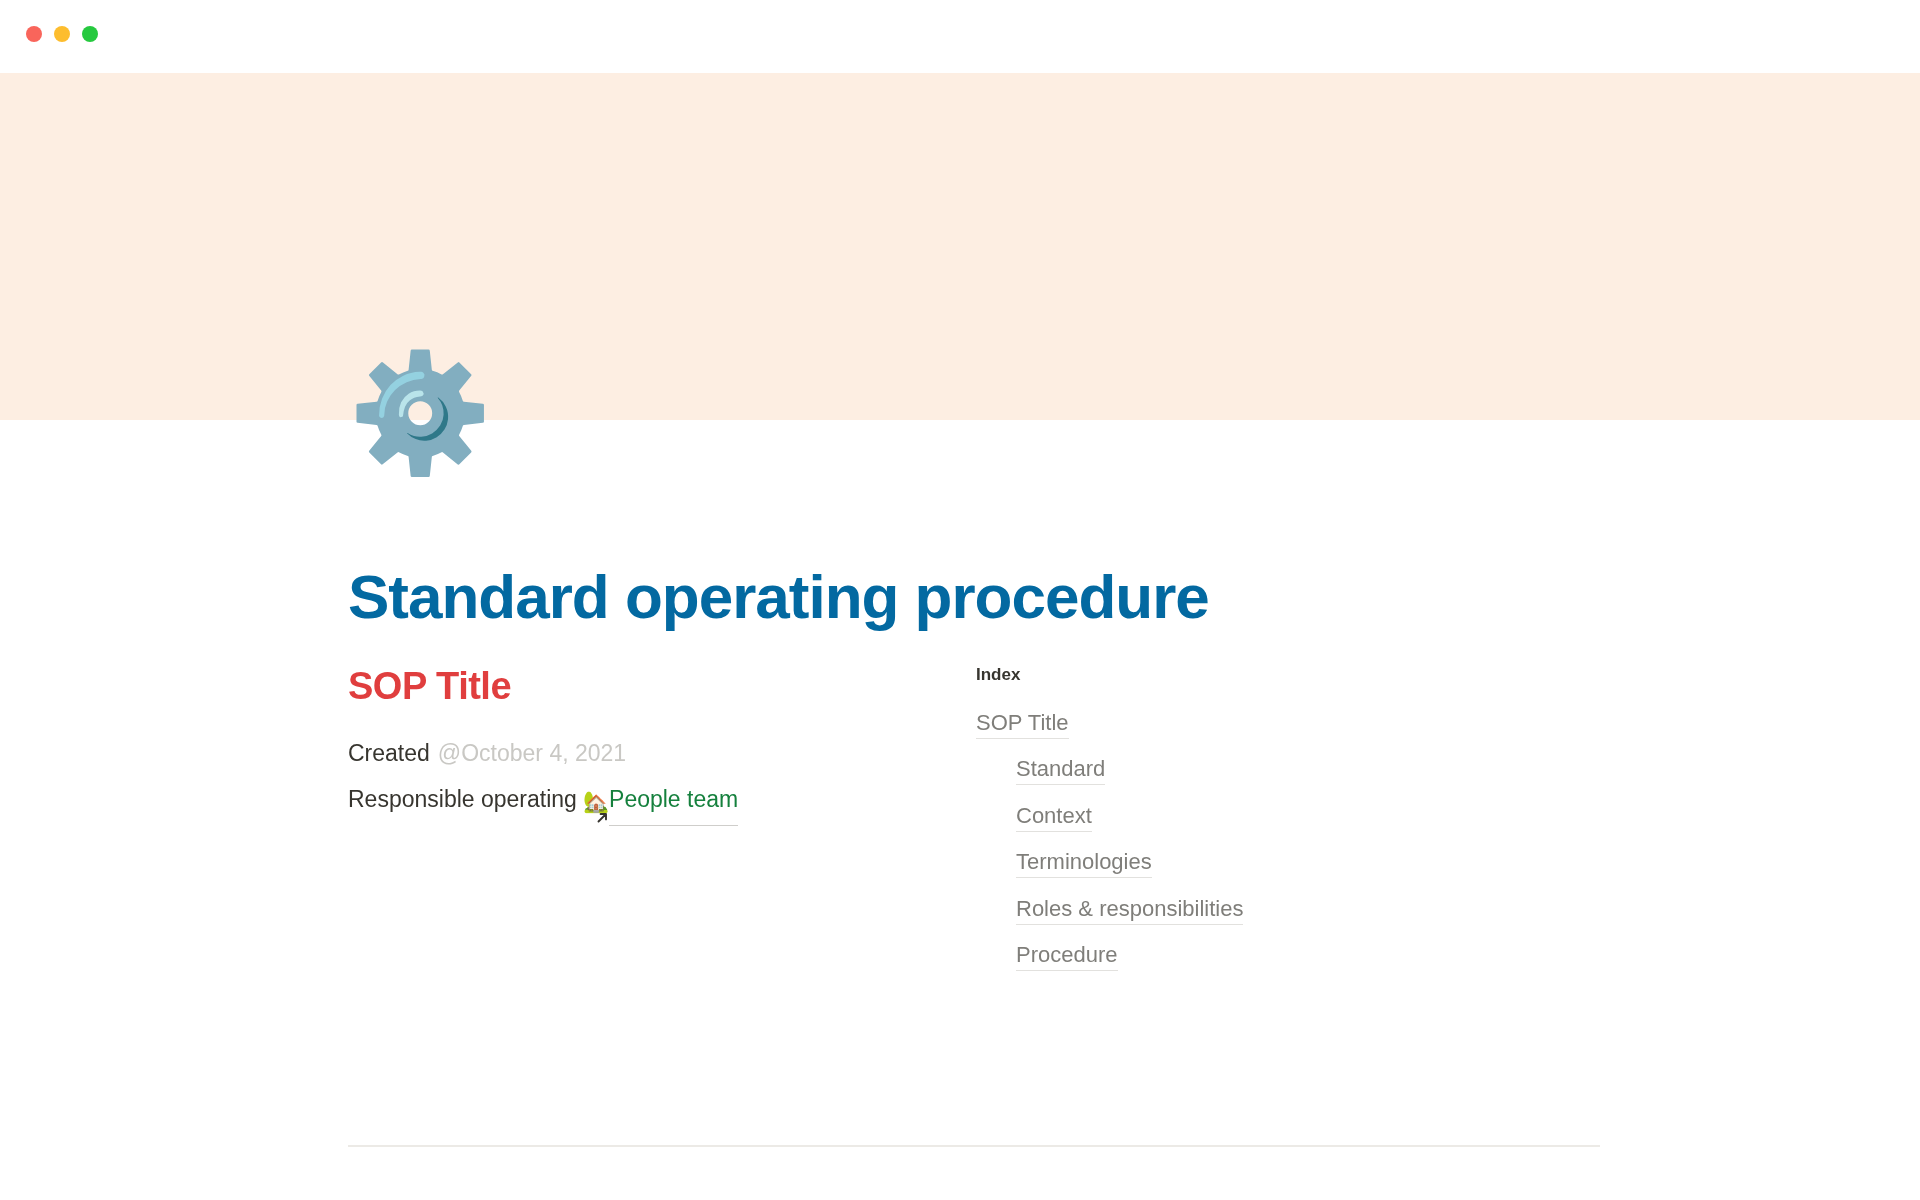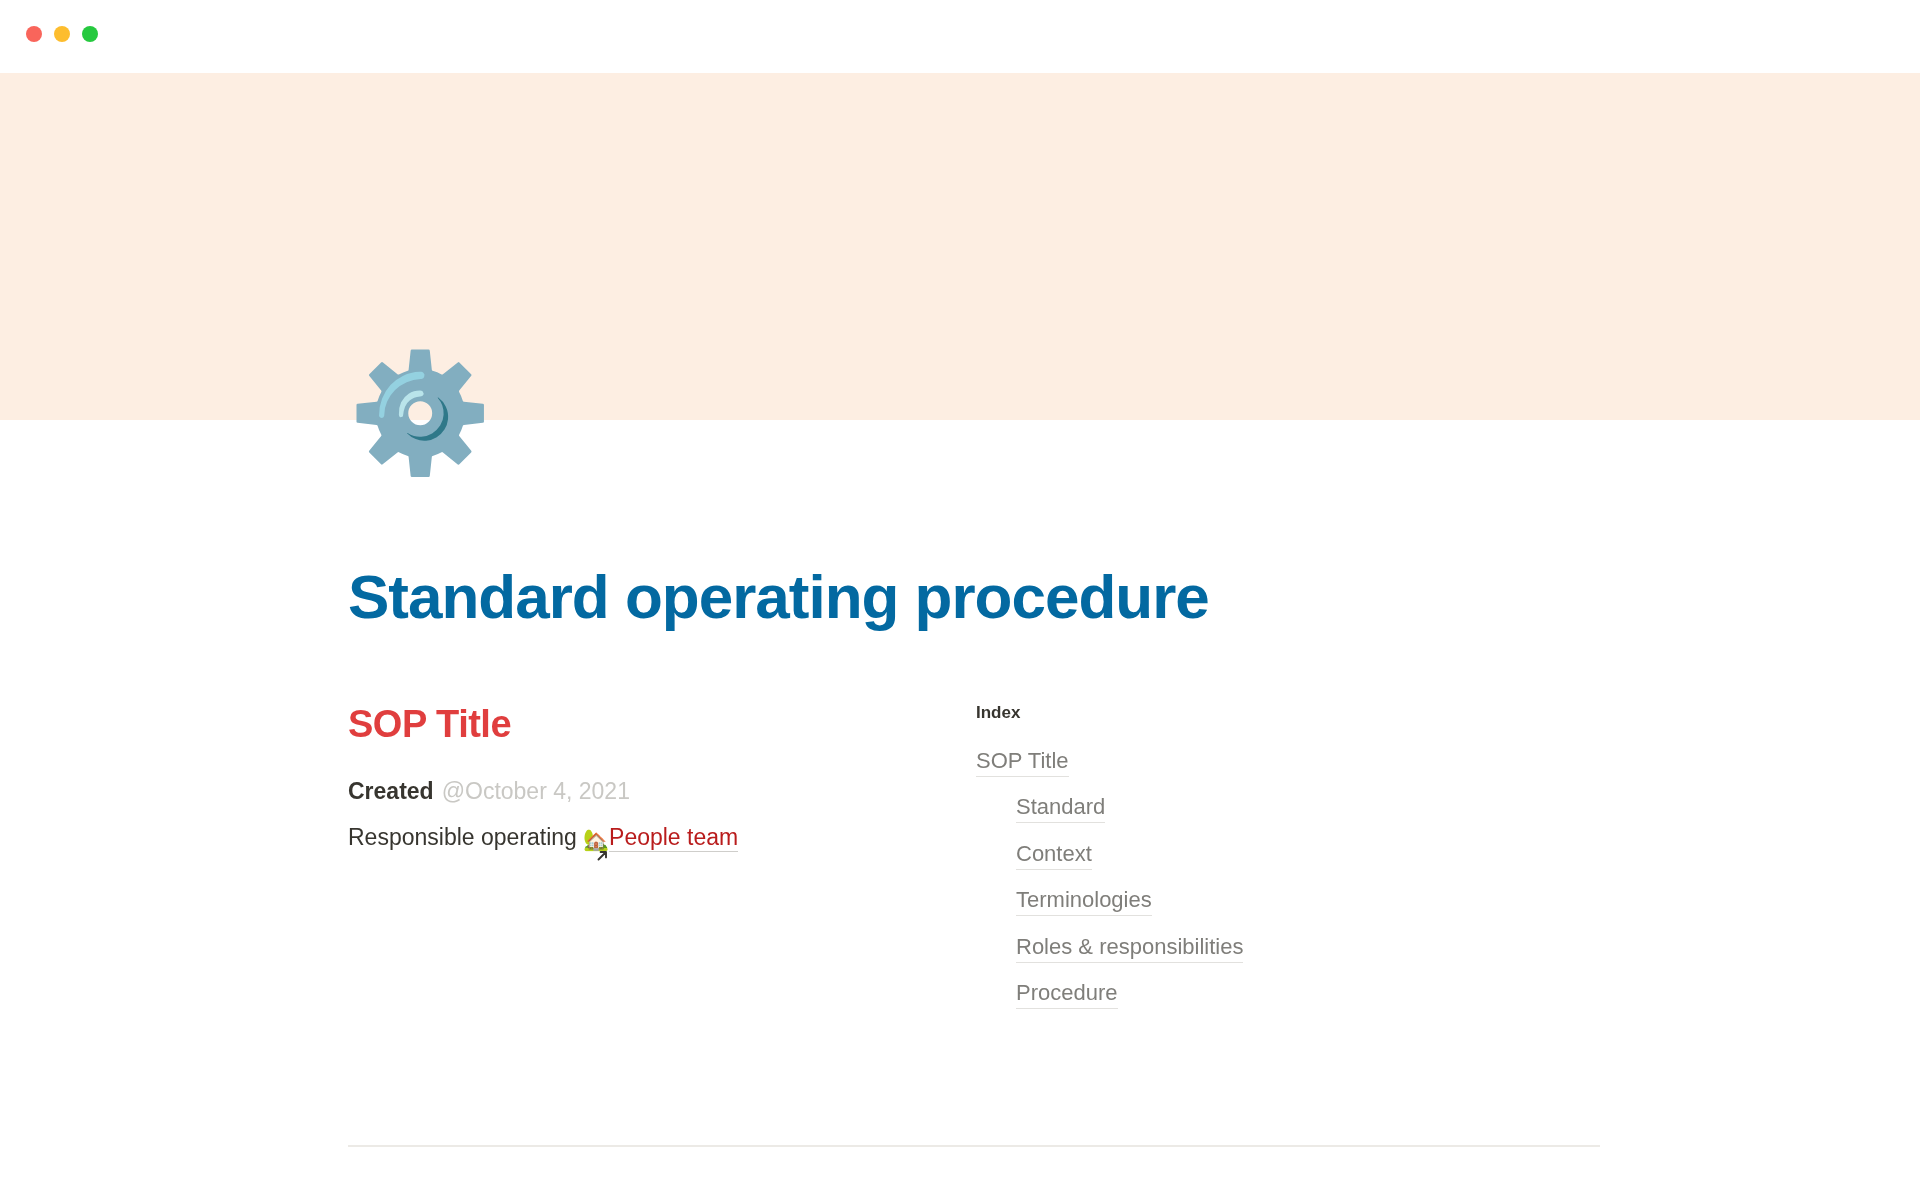--- a/index.html
+++ b/index.html
@@ -89,21 +89,21 @@
     font-weight: bold;
     letter-spacing: -1px;
     color: #0369a1;
     white-space: nowrap;
   }
 
   
   .columns {
     position: absolute;
     left: 0;
-    top: 630px;
+    top: 592px;
     width: 1230px;
     display: flex;
   }
   .col-left  { width: 560px; flex: none; }
   .col-right { width: 560px; flex: none; margin-left: 68px; }
 
   .sop-heading {
     font-size: 38px;
     font-weight: bold;
     color: #e03e3e;
@@ -111,34 +111,34 @@
     margin-bottom: 28px;
   }
 
   .meta-row {
     font-size: 23px;
     color: #37352f;
     line-height: 1.55;
     margin-bottom: 10px;
     white-space: nowrap;
   }
-  .meta-label { color: #37352f; font-weight: bold; }
+  .meta-label { color: #37352f; }
   .meta-date {
     color: #c9c8c4;
     margin-left: 8px;
     margin-top: 28px;
   }
 
   .dept-link {
     display: inline;
-    color: #b91c1c;
+    color: #15803d;
     border-bottom: 1px solid #cfcecb;
     text-decoration: none;
     position: relative;
-    padding-bottom: 1px;
+    padding-bottom: 13px;
   }
   .dept-emoji {
     display: inline-block;
     font-size: 21px;
     margin-left: 6px;
     position: relative;
     top: 2px;
   }
   .link-arrow {
     position: relative;

